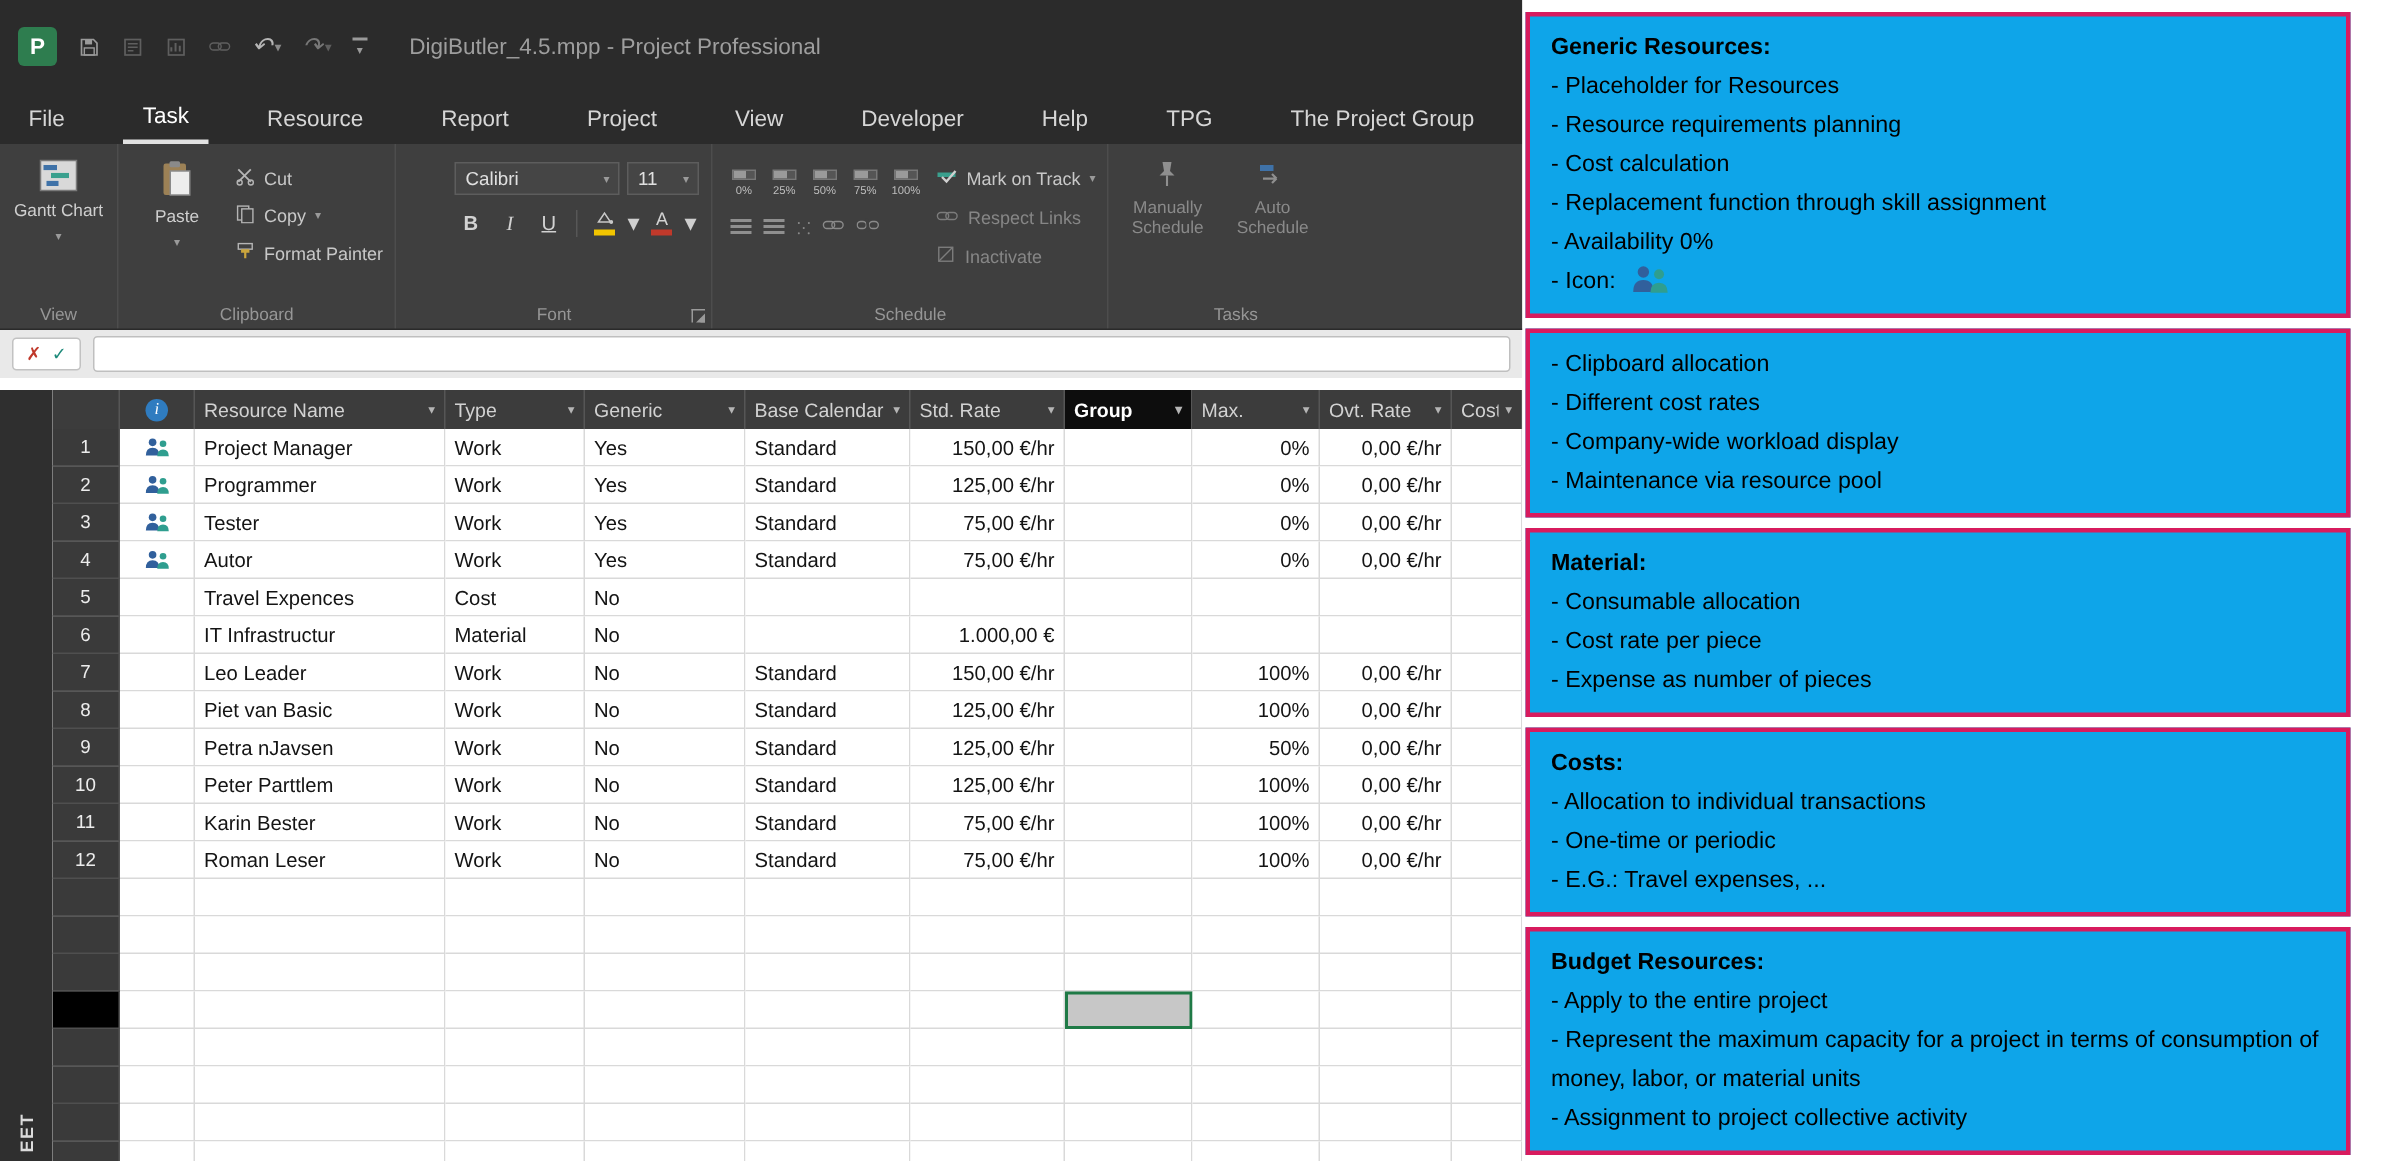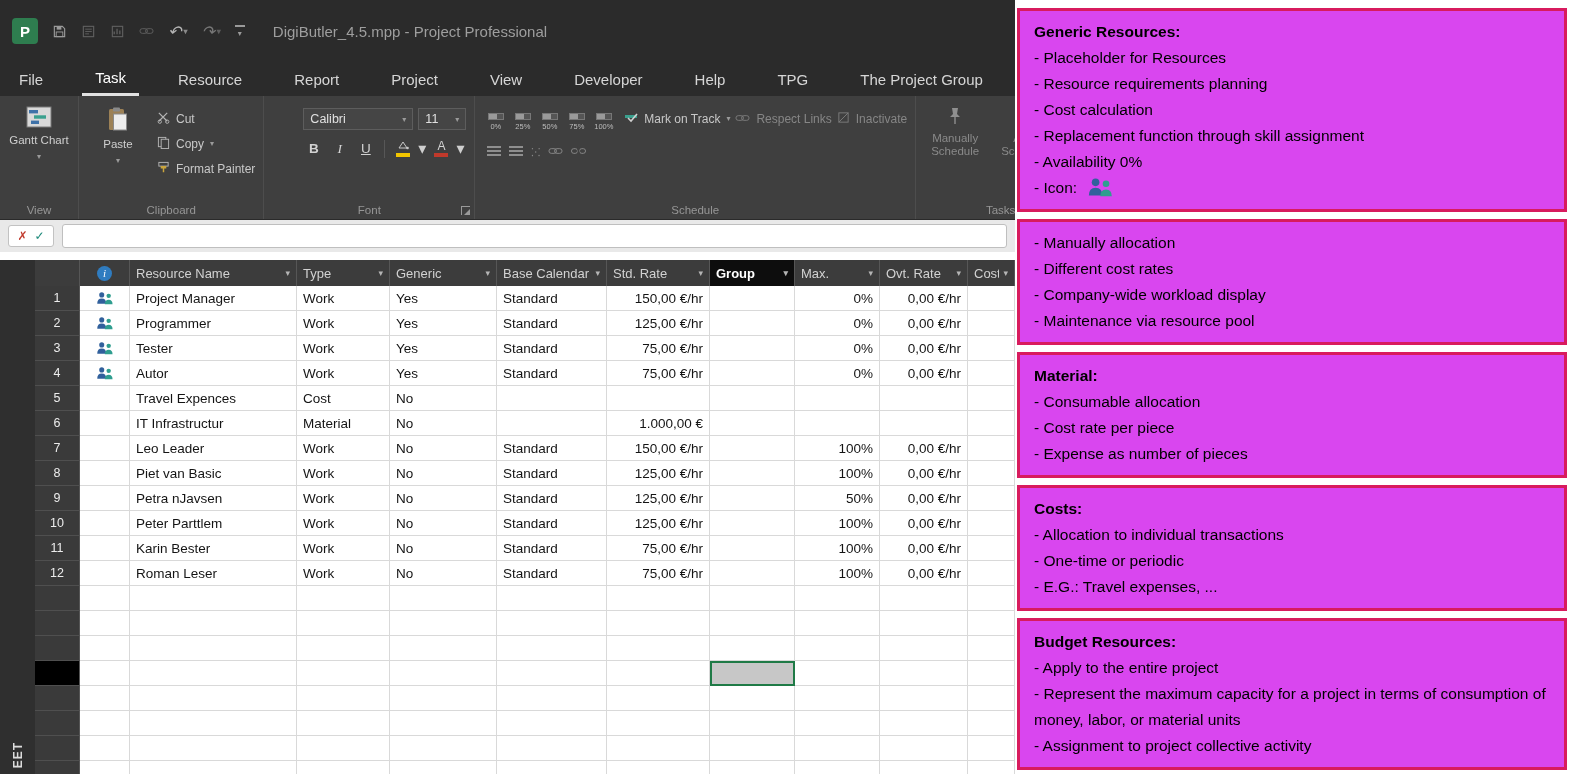--- a/index.html
+++ b/index.html
@@ -64,21 +64,21 @@
 
   
   .schleft { display:flex; flex-direction:column; gap:7px; padding-top:6px; }
   .percents { display:flex; gap:2px; }
   .pbtn { width:25px; height:27px; display:flex; flex-direction:column; align-items:center; justify-content:center; gap:2px; }
   .pbar { width:16px; height:7px; background:linear-gradient(90deg,#9a9a9a 0 60%,#555 60%); border:1px solid #777; }
   .plab { font-size:7.5px; color:#bdbdbd; }
   .iconrow { display:flex; align-items:center; gap:8px; padding-left:4px; }
   .hamburger { width:14px; height:10px;
     background:repeating-linear-gradient(#8f8f8f 0 2px, transparent 2px 4px); }
-  .schright { display:flex; flex-direction:row; gap:5px; padding-top:6px; }
+  .schright { display:flex; flex-direction:column; gap:5px; padding-top:6px; }
 
   
   .editbar { height:32px; background:#e9e9e9; display:flex; align-items:center; padding:0 8px; gap:8px; flex:none; }
   .confirmbox { width:46px; height:22px; background:#fff; border:1px solid #c2c2c2; border-radius:3px;
     display:flex; align-items:center; justify-content:center; gap:7px; font-size:12px; flex:none; }
   .ex { color:#c0392b; } .ck { color:#1d8a7a; }
   .entry { flex:1; height:24px; border:1px solid #bfbfbf; border-radius:3px; background:#fff; padding:0 6px; font-size:13px; }
   .gapline { height:8px; background:#fff; flex:none; }
 
   
@@ -107,21 +107,21 @@
   .cell.ar { justify-content:flex-end; }
   .cell.selcell { background:#c7c7c7; outline:2px solid #1f7a46; outline-offset:-2px; }
   .grow.selrow .num { background:#000; }
   .people { width:18px; height:14px; display:inline-block; }
   .people svg { width:100%; height:100%; display:block; }
   .people.big { width:27px; height:20px; margin-left:10px; vertical-align:-4px; }
 
   
   .panel { width:578px; height:774px; background:#fff; padding:8px 26px 8px 2px;
     display:flex; flex-direction:column; gap:7px; }
-  .note { border:3px solid #d81b5e; background:#d946ef; padding:8px 14px; font-size:15.5px; line-height:26px; color:#000; }
+  .note { border:3px solid #d81b5e; background:#0ea5e9; padding:8px 14px; font-size:15.5px; line-height:26px; color:#000; }
   .ntitle { font-weight:bold; }
 </style>
 </head>
 <body>
 
 <div class="screen">
 
   <div class="app">
 
     <div class="titlebar">
@@ -750,21 +750,21 @@
         <div class="nline">- Replacement function through skill assignment</div>
         <div class="nline">- Availability 0%</div>
         <div class="nline">- Icon:<span class="people big"><svg viewBox="0 0 22 16" preserveAspectRatio="xMidYMid meet">
               <circle cx="7" cy="4.2" r="3.1" fill="#31609c"></circle>
               <path d="M1.5 15 Q1.5 8.6 7 8.6 Q12.5 8.6 12.5 15 Z" fill="#31609c"></path>
               <circle cx="15.5" cy="5.4" r="2.7" fill="#2f9e8f"></circle>
               <path d="M10.8 15.5 Q10.8 10 15.5 10 Q20.2 10 20.2 15.5 Z" fill="#2f9e8f"></path>
             </svg></span></div>
       </div>
       <div class="note" style="border-color: rgb(216, 27, 94);">
-        <div class="nline">- Manually allocation</div>
+        <div class="nline">- Clipboard allocation</div>
         <div class="nline">- Different cost rates</div>
         <div class="nline">- Company-wide workload display</div>
         <div class="nline">- Maintenance via resource pool</div>
       </div>
       <div class="note" style="border-color: rgb(216, 27, 94);">
         <div class="ntitle">Material:</div>
         <div class="nline">- Consumable allocation</div>
         <div class="nline">- Cost rate per piece</div>
         <div class="nline">- Expense as number of pieces</div>
       </div>

